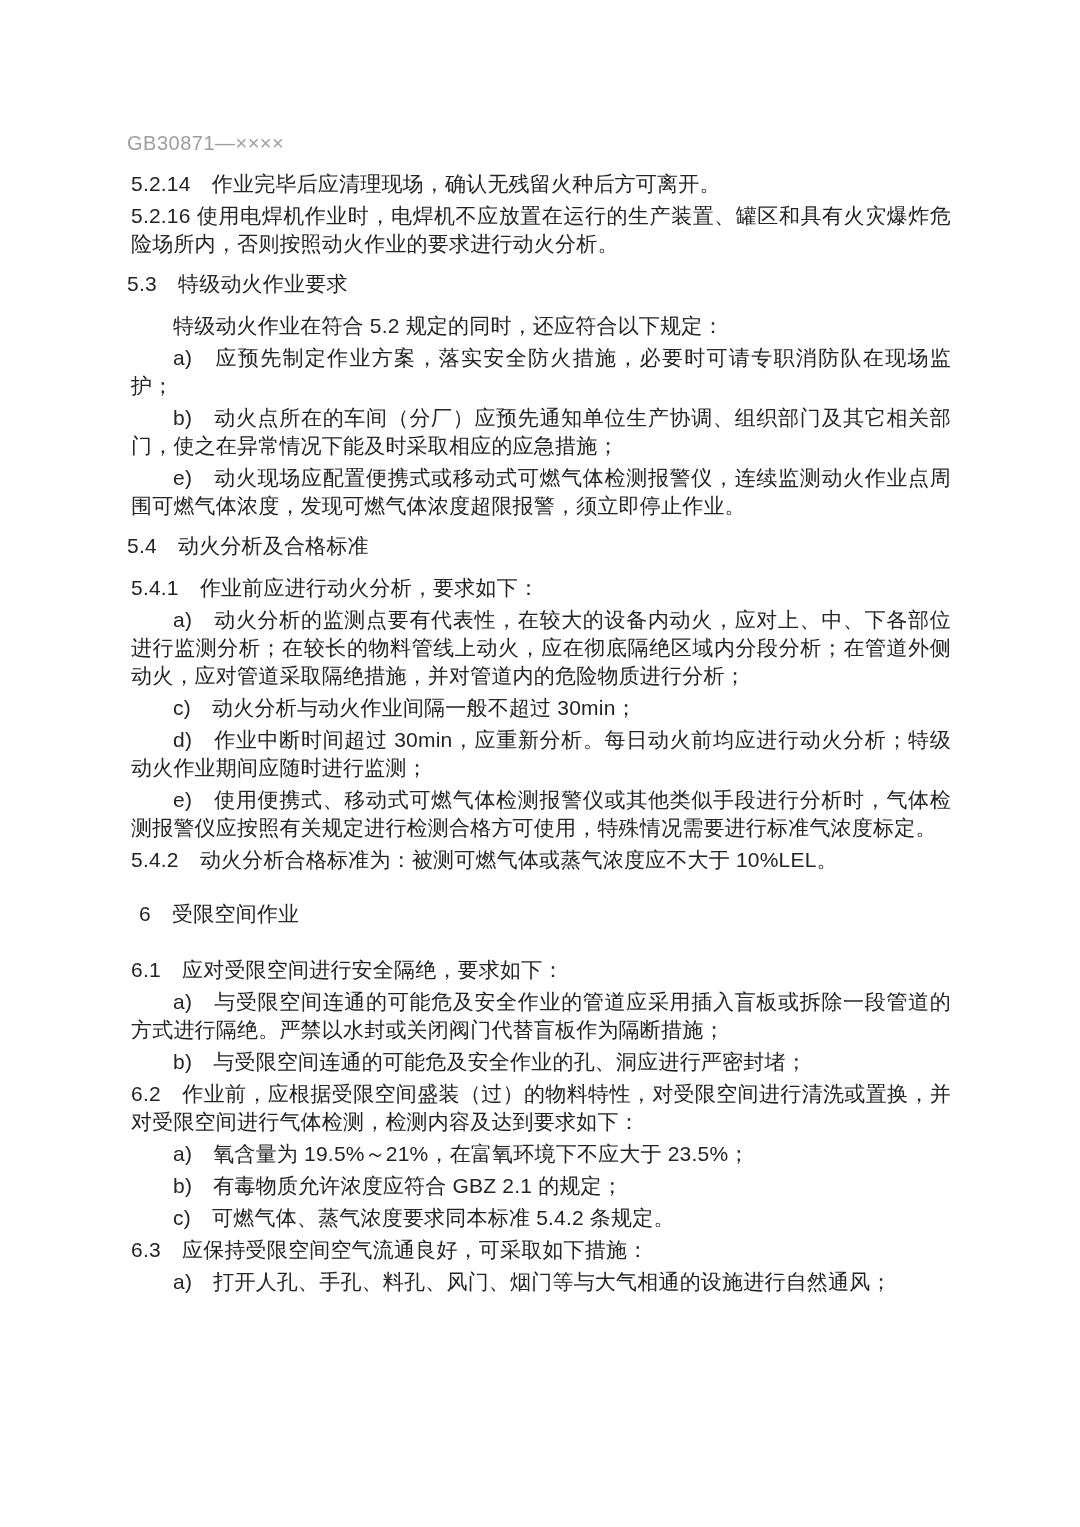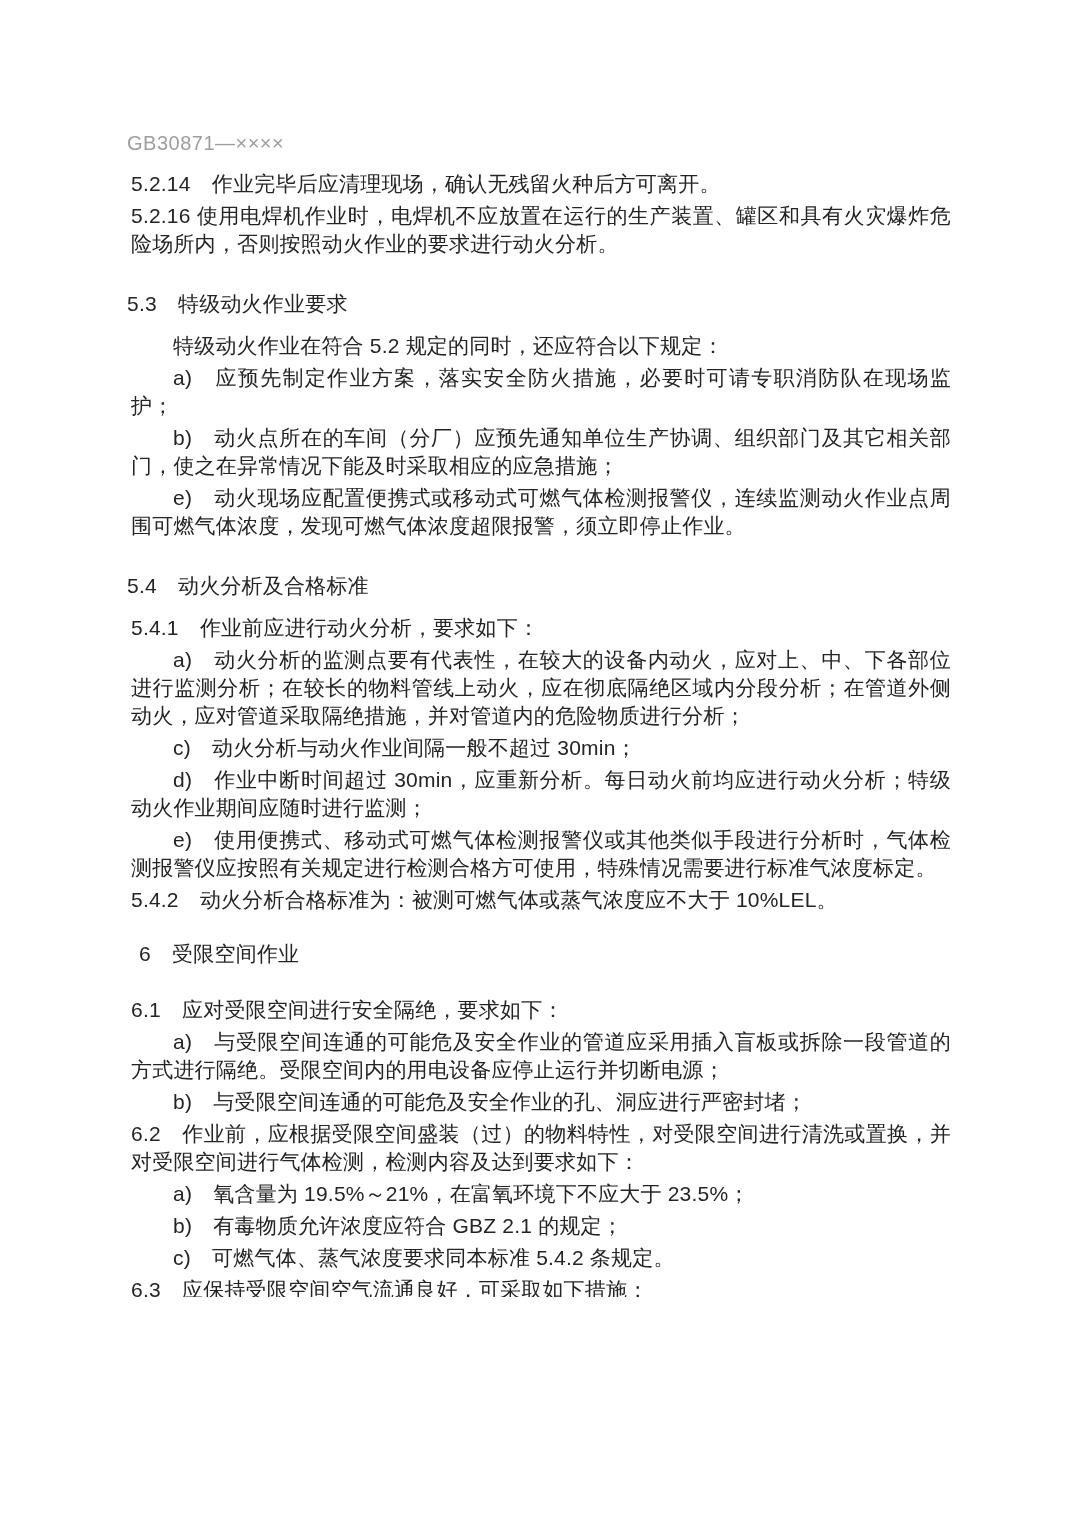--- a/index.html
+++ b/index.html
@@ -31,21 +31,21 @@
     text-align: justify;
     letter-spacing: 0.2px;
   }
   .doc-body p {
     margin: 4px;
   }
   p.indent {
     text-indent: 2em;
   }
   p.section-heading {
-    margin: 32px 0 14px 0;
+    margin: 12px 0 14px 0;
   }
   p.chapter-heading {
     margin: 26px 0 28px 12px;
   }
   .page-number {
     position: absolute;
     top: 1419px;
     right: 128px;
     font-size: 20px;
     line-height: 24px;
@@ -69,21 +69,21 @@
     <p class="indent">e)　动火现场应配置便携式或移动式可燃气体检测报警仪，连续监测动火作业点周围可燃气体浓度，发现可燃气体浓度超限报警，须立即停止作业。</p>
     <p class="section-heading">5.4　动火分析及合格标准</p>
     <p class="clause">5.4.1　作业前应进行动火分析，要求如下：</p>
     <p class="indent">a)　动火分析的监测点要有代表性，在较大的设备内动火，应对上、中、下各部位进行监测分析；在较长的物料管线上动火，应在彻底隔绝区域内分段分析；在管道外侧动火，应对管道采取隔绝措施，并对管道内的危险物质进行分析；</p>
     <p class="indent">c)　动火分析与动火作业间隔一般不超过 30min；</p>
     <p class="indent">d)　作业中断时间超过 30min，应重新分析。每日动火前均应进行动火分析；特级动火作业期间应随时进行监测；</p>
     <p class="indent">e)　使用便携式、移动式可燃气体检测报警仪或其他类似手段进行分析时，气体检测报警仪应按照有关规定进行检测合格方可使用，特殊情况需要进行标准气浓度标定。</p>
     <p class="clause">5.4.2　动火分析合格标准为：被测可燃气体或蒸气浓度应不大于 10%LEL。</p>
     <p class="chapter-heading">6　受限空间作业</p>
     <p class="clause">6.1　应对受限空间进行安全隔绝，要求如下：</p>
-    <p class="indent">a)　与受限空间连通的可能危及安全作业的管道应采用插入盲板或拆除一段管道的方式进行隔绝。受限空间内的用电设备应停止运行并切断电源；</p>
+    <p class="indent">a)　与受限空间连通的可能危及安全作业的管道应采用插入盲板或拆除一段管道的方式进行隔绝。严禁以水封或关闭阀门代替盲板作为隔断措施；</p>
     <p class="indent">b)　与受限空间连通的可能危及安全作业的孔、洞应进行严密封堵；</p>
     <p class="clause">6.2　作业前，应根据受限空间盛装（过）的物料特性，对受限空间进行清洗或置换，并对受限空间进行气体检测，检测内容及达到要求如下：</p>
     <p class="indent">a)　氧含量为 19.5%～21%，在富氧环境下不应大于 23.5%；</p>
     <p class="indent">b)　有毒物质允许浓度应符合 GBZ 2.1 的规定；</p>
     <p class="indent">c)　可燃气体、蒸气浓度要求同本标准 5.4.2 条规定。</p>
     <p class="clause">6.3　应保持受限空间空气流通良好，可采取如下措施：</p>
     <p class="indent">a)　打开人孔、手孔、料孔、风门、烟门等与大气相通的设施进行自然通风；</p>
   </div>
 
   <div class="page-number">6</div>

